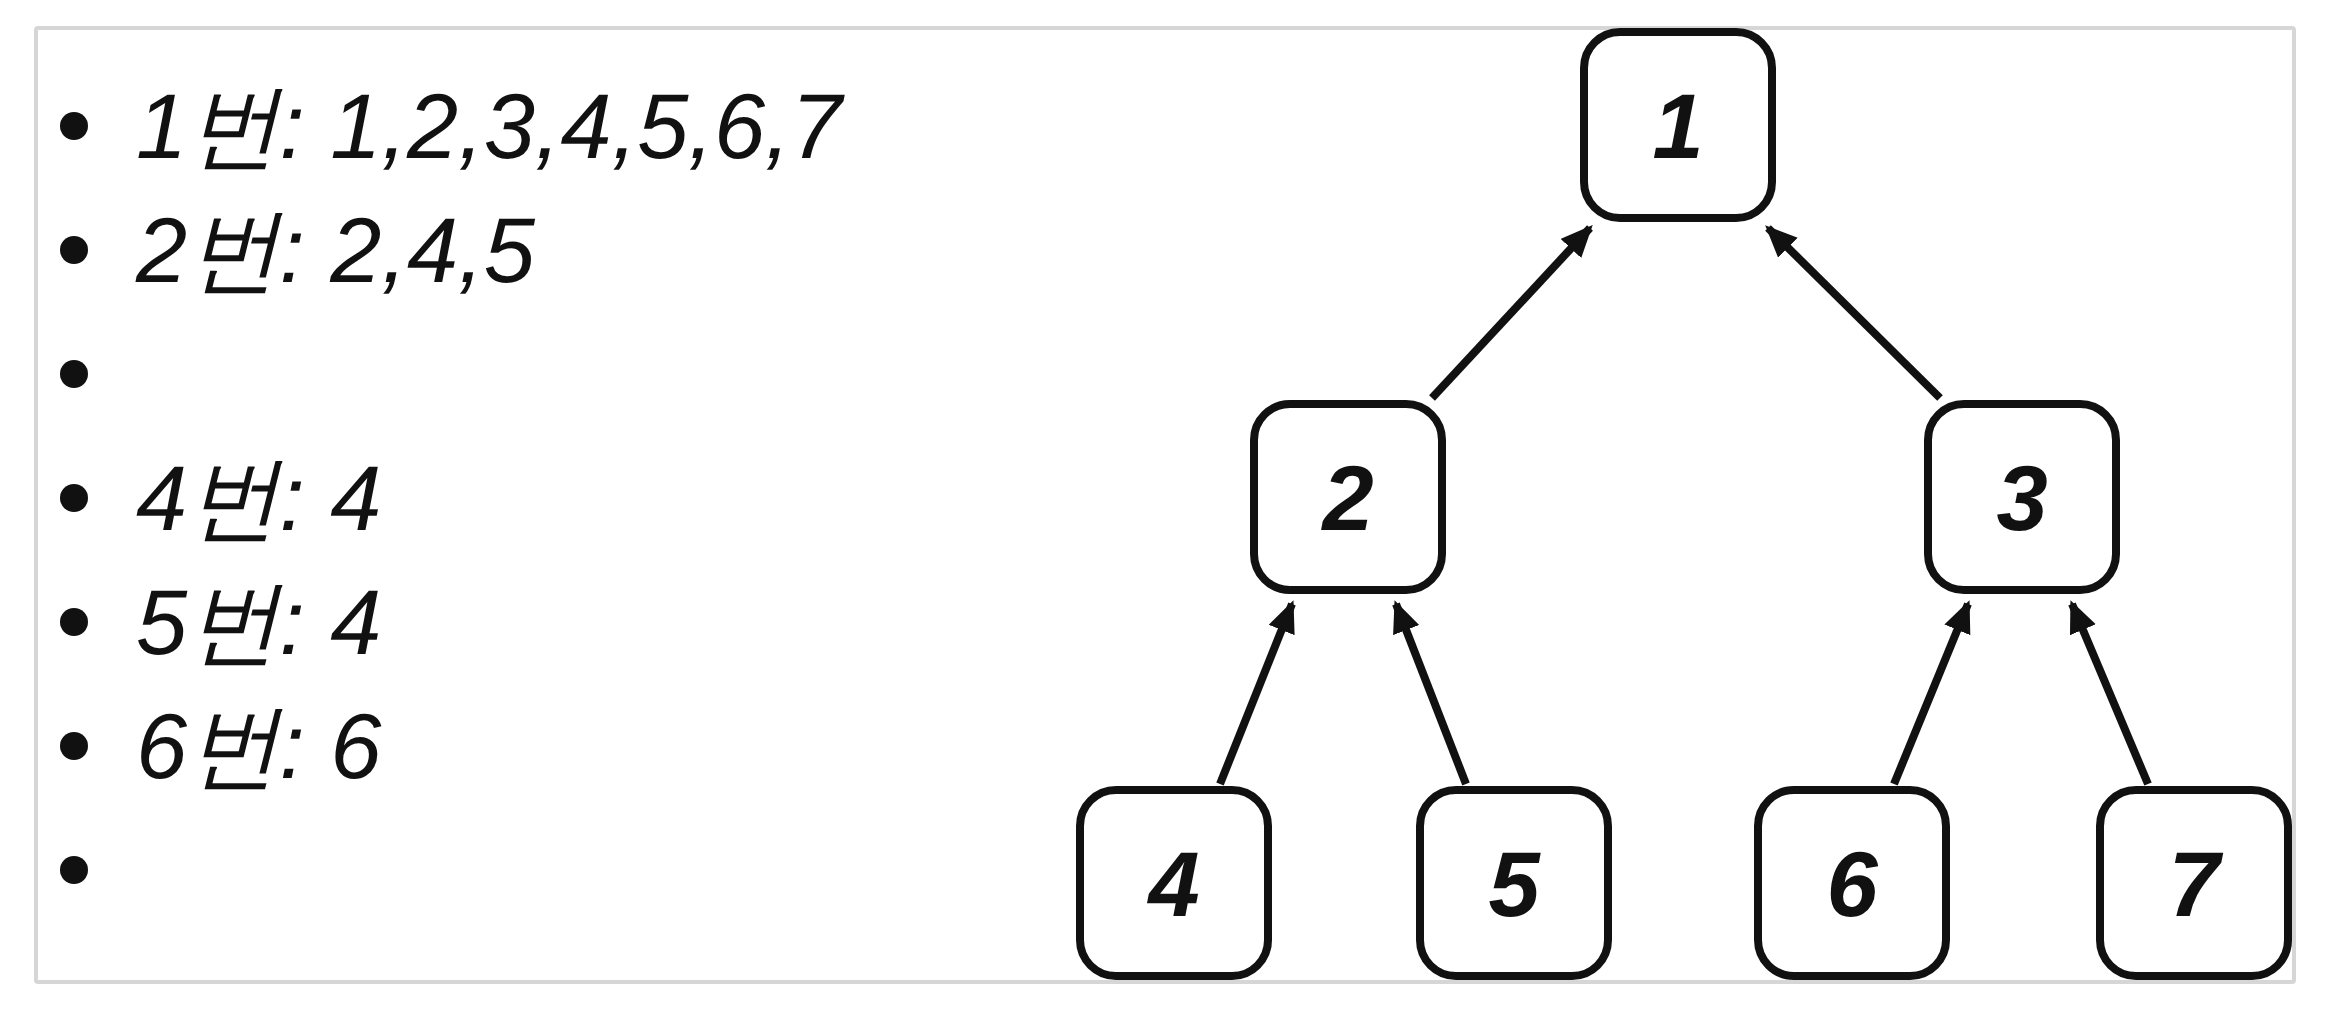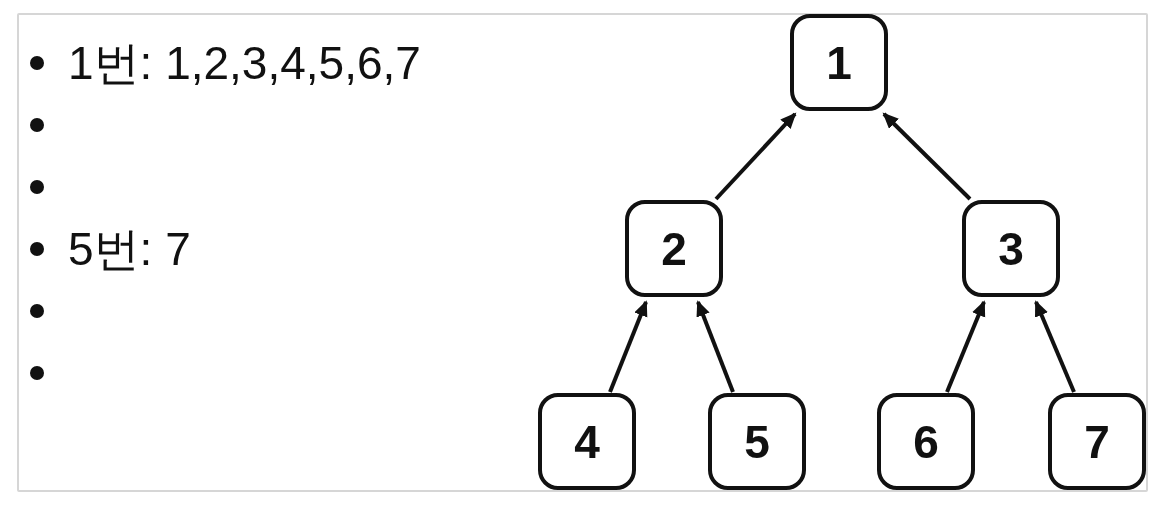--- a/index.html
+++ b/index.html
@@ -1,18 +1,18 @@
 <!DOCTYPE html>
 <html style="--c-text: #111111; --c-node: #111111; --c-arrow: #111111; --c-frame: #d6d6d6; --c-bg: #ffffff;"><head>
 <meta charset="utf-8">
 <style>
   html,body{margin:0;padding:0;background:#fff;}
   .canvas{
     position:relative;width:1166px;height:506px;background:var(--c-bg,#ffffff);
-    font-family:"Liberation Sans","DejaVu Sans",sans-serif;overflow:hidden;
+    font-family:"Liberation Sans","DejaVu Sans",sans-serif;overflow:hidden;font-style:italic;
   }
   .frame{
     position:absolute;left:17px;top:13px;width:1131px;height:479px;
     border:2px solid var(--c-frame,#d6d6d6);box-sizing:border-box;border-radius:2px;
     background:transparent;
   }
   
   .list{position:absolute;left:28px;top:32px;margin:0;padding:0;list-style:none;}
   .list li{position:relative;height:62px;padding-left:40px;display:flex;align-items:center;}
   .bullet{
@@ -36,30 +36,36 @@
 <div class="canvas">
   <div class="frame"></div>
 
   <ul class="list" id="bullet-list">
       <li>
         <span class="bullet"></span>
         <span class="li-text">1번: 1,2,3,4,5,6,7</span>
       </li>
       <li>
         <span class="bullet"></span>
+        <span class="li-text">2번: 2,4,5</span>
       </li>
       <li>
         <span class="bullet"></span>
       </li>
       <li>
         <span class="bullet"></span>
-        <span class="li-text">5번: 7</span>
+        <span class="li-text">4번: 4</span>
       </li>
       <li>
         <span class="bullet"></span>
+        <span class="li-text">5번: 4</span>
+      </li>
+      <li>
+        <span class="bullet"></span>
+        <span class="li-text">6번: 6</span>
       </li>
       <li>
         <span class="bullet"></span>
       </li>
     </ul>
 
   <svg id="arrow-layer" viewBox="0 0 1166 506" xmlns="http://www.w3.org/2000/svg">
     <defs>
       <marker id="arrowhead" markerUnits="userSpaceOnUse" markerWidth="18" markerHeight="16" refX="14" refY="7" orient="auto">
         <path d="M0,0 L16,7 L0,14 Z" fill="#111111"></path>

